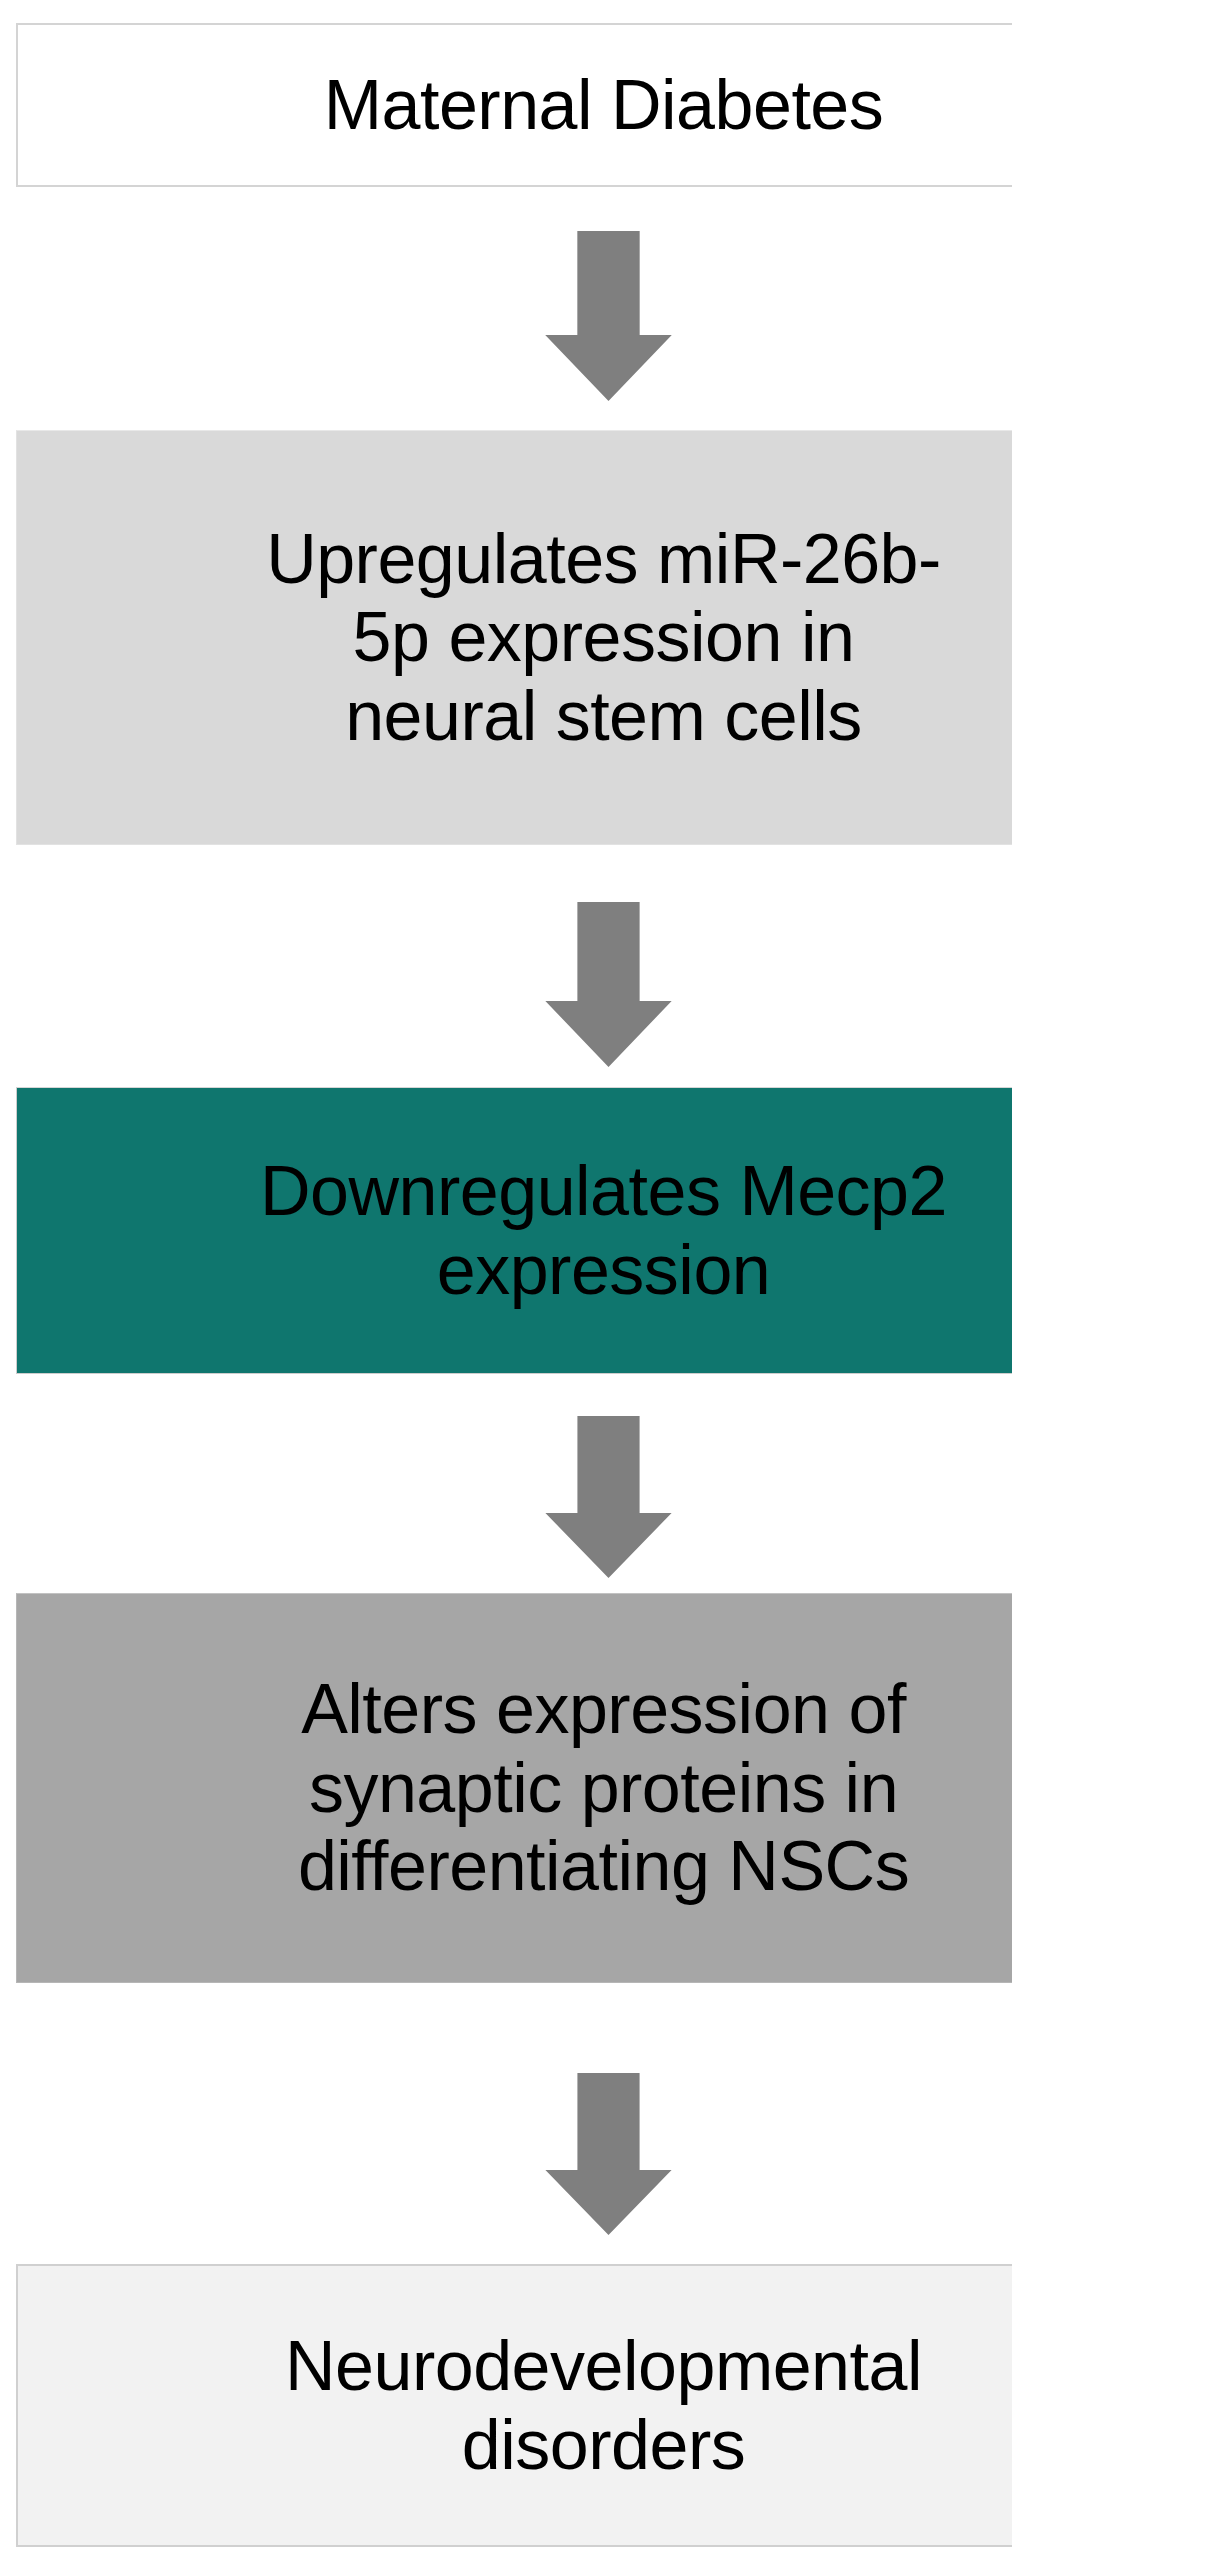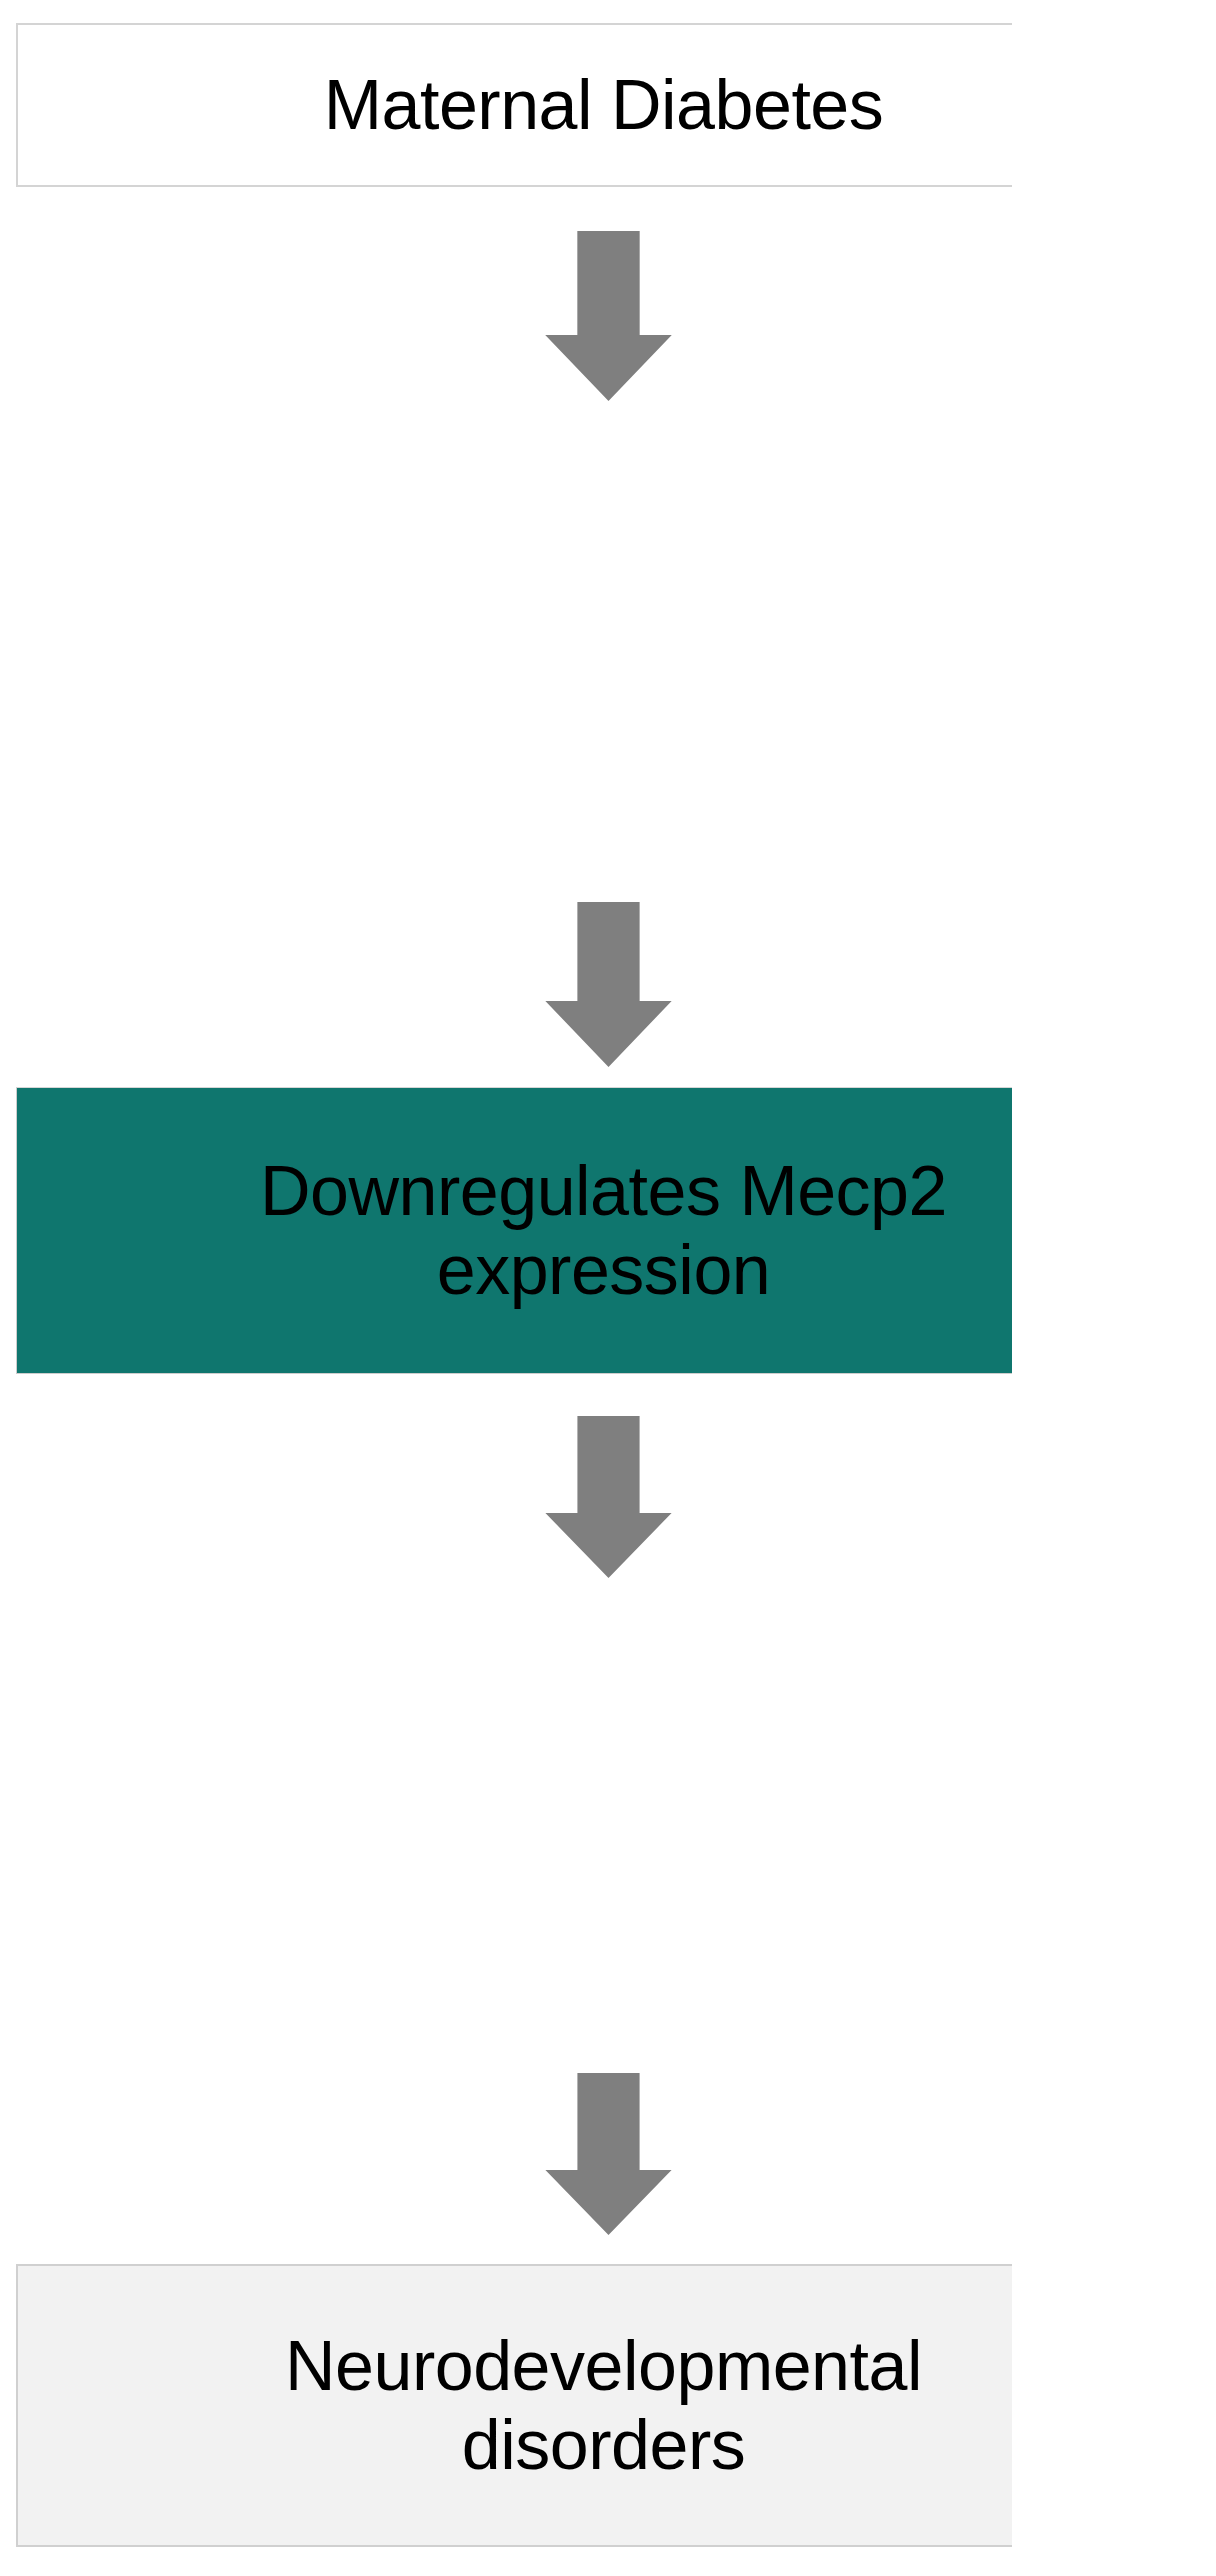--- a/index.html
+++ b/index.html
@@ -106,38 +106,48 @@
   <div class="node" id="node-0">
     <span class="node-text">Maternal Diabetes</span>
   </div>
 
   <div class="arrow" id="arrow-0">
     <svg width="127" height="170" viewBox="0 0 134 180" aria-hidden="true">
       <polygon points="34,0 100,0 100,110 134,110 67,180 0,110 34,110" fill="#7f7f7f"></polygon>
     </svg>
   </div>
 
+  <div class="node" id="node-1">
+    <span class="node-text">Upregulates miR-26b-
+5p expression in
+neural stem cells</span>
+  </div>
 
   <div class="arrow" id="arrow-1">
     <svg width="127" height="165" viewBox="0 0 134 175" aria-hidden="true">
       <polygon points="34,0 100,0 100,105 134,105 67,175 0,105 34,105" fill="#7f7f7f"></polygon>
     </svg>
   </div>
 
   <div class="node" id="node-2">
     <span class="node-text">Downregulates Mecp2
 expression</span>
   </div>
 
   <div class="arrow" id="arrow-2">
     <svg width="127" height="162" viewBox="0 0 134 172" aria-hidden="true">
       <polygon points="34,0 100,0 100,103 134,103 67,172 0,103 34,103" fill="#7f7f7f"></polygon>
     </svg>
   </div>
 
+  <div class="node" id="node-3">
+    <span class="node-text">Alters expression of
+synaptic proteins in
+differentiating NSCs</span>
+  </div>
 
   <div class="arrow" id="arrow-3">
     <svg width="127" height="162" viewBox="0 0 134 172" aria-hidden="true">
       <polygon points="34,0 100,0 100,103 134,103 67,172 0,103 34,103" fill="#7f7f7f"></polygon>
     </svg>
   </div>
 
   <div class="node" id="node-4">
     <span class="node-text">Neurodevelopmental
 disorders</span>

